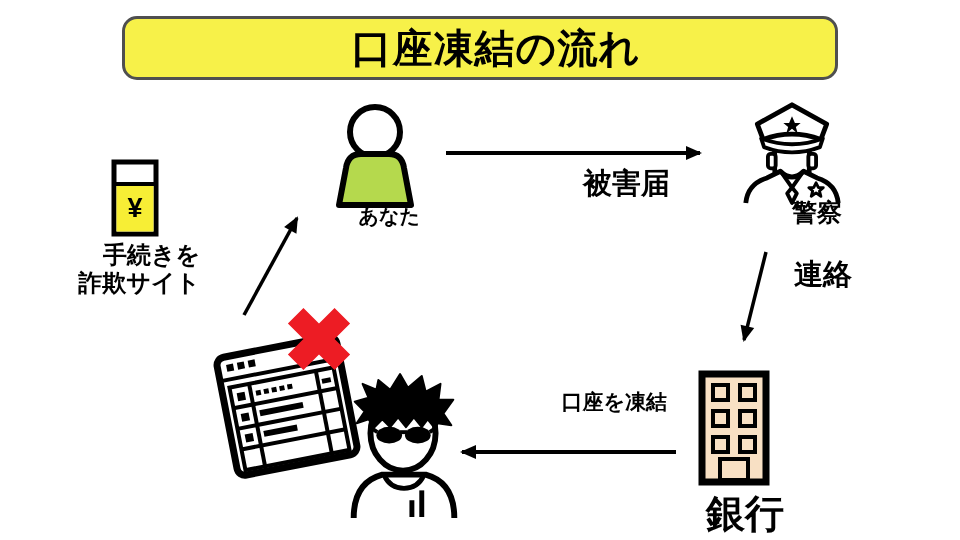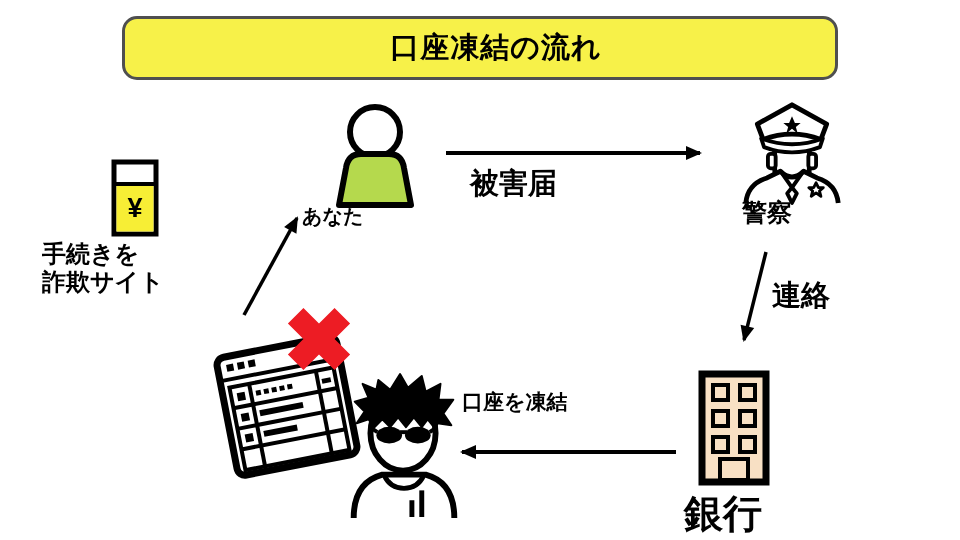--- a/index.html
+++ b/index.html
@@ -8,33 +8,32 @@
     width: 960px; height: 540px;
     background: var(--bg, #ffffff);
     font-family: "Liberation Sans", "DejaVu Sans", sans-serif;
   }
   #canvas { position: relative; width: 960px; height: 540px; overflow: hidden; background: var(--bg, #ffffff); }
   .abs { position: absolute; }
   .label {
     position: absolute;
     font-weight: 700;
     color: var(--ink, #000);
-    text-align: left;
+    text-align: right;
     white-space: nowrap;
     line-height: 1.16;
-    font-family: Liberation Serif, serif;
   }
   #title-banner {
     left: 122px; top: 16px; width: 716px; height: 64px;
     background: var(--title_bg, #f7f149);
     border: 3px solid var(--title_border, #4f4f4f);
     border-radius: 15px;
     display: flex; align-items: center; justify-content: center;
   }
-  #title-banner span { font-size: 29px; font-weight: 700; color: var(--ink, #000); letter-spacing: 1px; margin-left: 32px; }
+  #title-banner span { font-size: 40px; font-weight: 700; color: var(--ink, #000); letter-spacing: 1px; margin-left: 32px; }
   #arrows-layer { left: 0; top: 0; pointer-events: none; }
   svg { display: block; overflow: visible; }
   .ink-stroke { stroke: var(--ink, #000); fill: none; }
   .white-fill { fill: #ffffff; stroke: var(--ink, #000); }
   .black-fill { fill: var(--ink, #000); }
   #scam-doc-icon { transform: rotate(-11deg); }
 </style>
 </head>
 <body>
 
@@ -71,21 +70,21 @@
     <path d="M20 41 Q52 53 84 41 L81 50 Q52 61 23 50 Z" class="white-fill" stroke-width="4" stroke-linejoin="round"></path>
     <path d="M4 108 Q6 88 26 82 L40 75 Q52 87 64 75 L78 82 Q98 88 100 108" class="white-fill" stroke-width="5" stroke-linejoin="round"></path>
     <path d="M40 75 L52 92 L64 75" class="ink-stroke" stroke-width="4" stroke-linejoin="round"></path>
     <path d="M52 92 L47 98 L52 108 L57 98 Z" class="white-fill" stroke-width="4" stroke-linejoin="round"></path>
     <polygon points="77,87 79.5,92 84.5,92 80.5,95.5 82,101 77,97.5 72,101 73.5,95.5 69.5,92 74.5,92" class="white-fill" stroke-width="3" stroke-linejoin="round"></polygon>
   </svg>
   <div class="label" style="left:742px;top:198px;width:100px;font-size:25px">警察</div>
 
   <div class="label" style="left:470px;top:167px;width:200px;font-size:29px">被害届</div>
 
-  <div class="label" style="left:772px;top:279px;width:80px;font-size:29px">連絡</div>
+  <div class="label" style="left:772px;top:258px;width:80px;font-size:29px">連絡</div>
 
   <svg class="abs" style="left:698px;top:370px" width="72" height="116" viewBox="0 0 72 116">
     <rect x="4" y="4" width="64" height="108" fill="var(--bank_tan,#f8e0c4)" stroke="var(--ink,#000)" stroke-width="7"></rect>
     <g fill="var(--bank_tan,#f8e0c4)" stroke="var(--ink,#000)" stroke-width="4">
       <rect x="15" y="15" width="15" height="15"></rect>
       <rect x="42" y="15" width="15" height="15"></rect>
       <rect x="15" y="41" width="15" height="15"></rect>
       <rect x="42" y="41" width="15" height="15"></rect>
       <rect x="15" y="67" width="15" height="15"></rect>
       <rect x="42" y="67" width="15" height="15"></rect>

